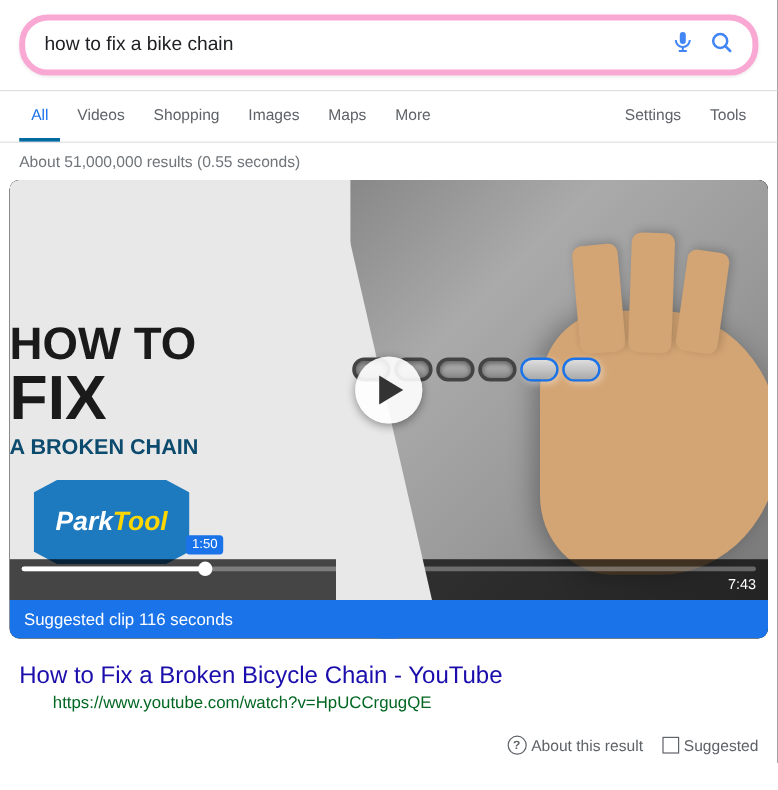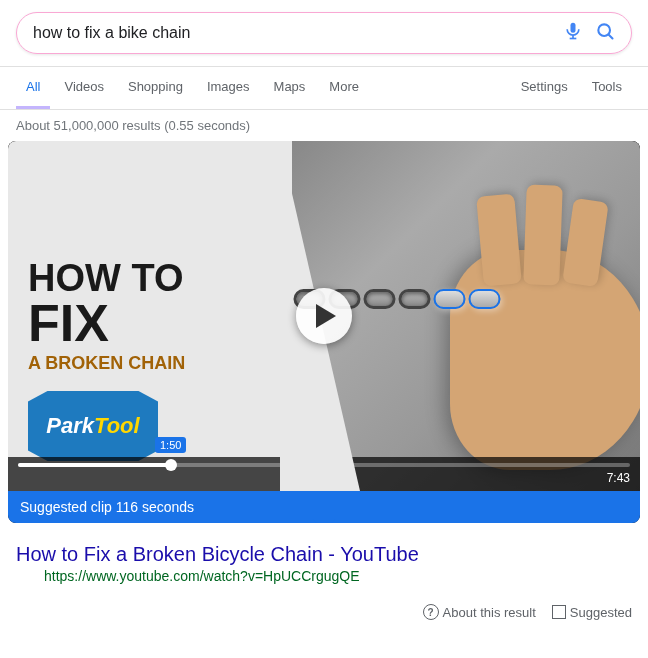--- a/index.html
+++ b/index.html
@@ -14,21 +14,21 @@
     
     .search-bar-container {
       padding: 12px 16px;
       border-bottom: 1px solid #e0e0e0;
       display: flex;
       align-items: center;
     }
     .search-bar {
       display: flex;
       align-items: center;
-      border: 1px solid #f9a8d4;
+      border: 5px solid #f9a8d4;
       border-radius: 24px;
       padding: 8px 16px;
       width: 100%;
       box-shadow: 0 1px 3px rgba(0,0,0,0.1);
       gap: 26px;
     }
     .search-input {
       border: none;
       outline: none;
       font-size: 16px;
@@ -57,21 +57,21 @@
       padding: 12px 10px;
       font-size: 13px;
       color: #5f6368;
       cursor: pointer;
       border-bottom: 3px solid transparent;
       text-decoration: none;
       white-space: nowrap;
     }
     .nav-tab.active {
       color: #1a73e8;
-      border-bottom: 3px solid #c4b5fd;
+      border-bottom: 3px solid #0369a1;
       font-weight: 500;
     }
     .nav-spacer { flex: 1; }
     .nav-right { display: flex; gap: 4px; align-items: center; }
 
     
     .results-count {
       padding: 8px 16px;
       font-size: 13px;
       color: #70757a;
@@ -97,33 +97,32 @@
     
     .video-left {
       position: absolute;
       left: 0; top: 0;
       width: 50%;
       height: 100%;
       background: #e8e8e8;
       display: flex;
       flex-direction: column;
       justify-content: center;
-      padding: 20px;
     }
     .video-title-large {
       font-size: 38px;
       font-weight: 900;
       line-height: 1.0;
       color: #1a1a1a;
       text-transform: uppercase;
     }
     .video-title-sub {
       font-size: 18px;
       font-weight: 700;
-      color: #a16207;
+      color: #0c4a6e;
       text-transform: uppercase;
       margin-top: 4px;
     }
     .park-tool-badge {
       position: absolute;
       bottom: 20px;
       left: 20px;
       width: 120px;
       height: 80px;
     }

